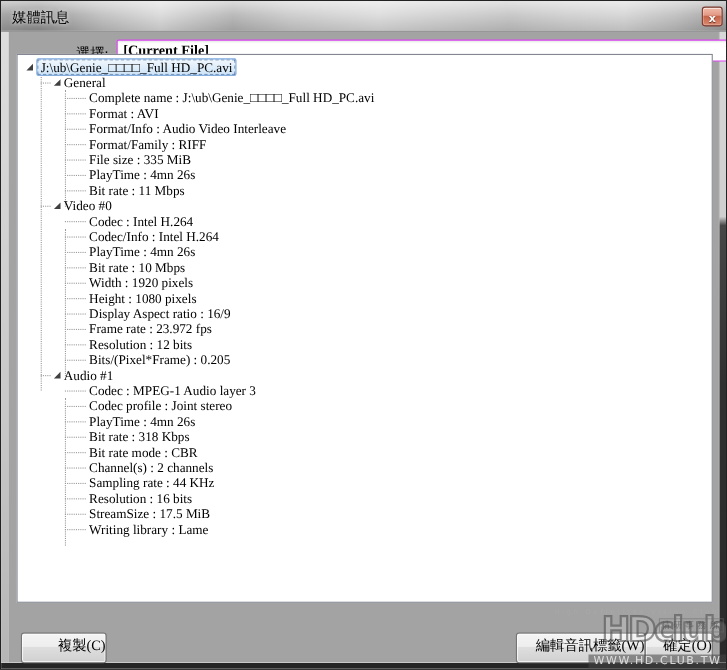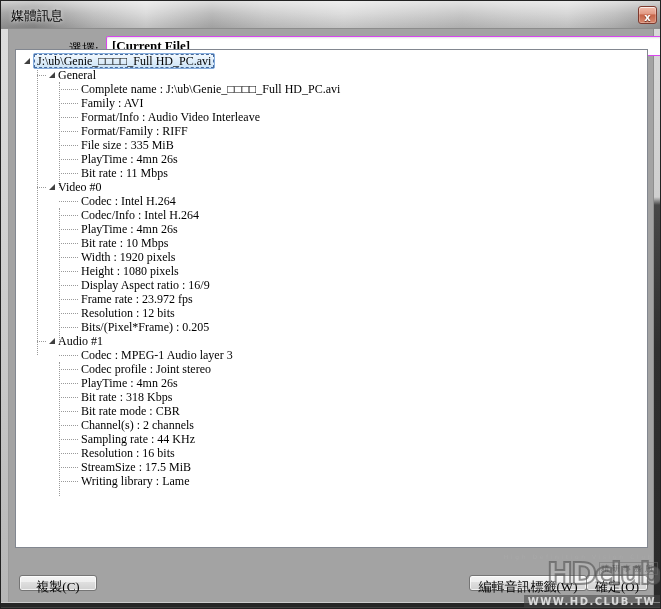--- a/index.html
+++ b/index.html
@@ -60,39 +60,39 @@
   .row.leaf .conn{margin-left:43px;width:19px;}
   .sel{background:linear-gradient(180deg,#f2f8fd,#cde4f7);border:1px solid #84acdd;
     border-radius:2px;padding:0 3px;outline:1px dashed #46699b;outline-offset:-2px;}
   .guide{position:absolute;width:0;border-left:1px dotted #9a9a9a;z-index:1;}
   .guide-a{left:21px;top:18px;height:287px;}
   .guide-general{left:43px;top:32px;height:106px;}
   .guide-video{left:43px;top:158px;height:134px;}
   .guide-audio{left:43px;top:312px;height:134px;}
 
   
-  .btn{position:absolute;top:546px;height:16px;border:1px solid #757575;border-radius:3px;
+  .btn{position:absolute;top:546px;height:28px;border:1px solid #757575;border-radius:3px;
     background:linear-gradient(180deg,#f4f4f4 0%,#eeeeee 45%,#dfdfdf 46%,#d0d0d0 100%);
     box-shadow:inset 0 0 0 1px rgba(255,255,255,.7);
-    font-size:13px;color:#000;text-align:center;line-height:22px;cursor:default;}
+    font-size:13px;color:#000;text-align:right;line-height:22px;cursor:default;}
   .btn-copy{left:10px;width:78px;}
   .btn-edit{left:460px;width:118px;}
   .btn-ok{left:577px;width:62px;}
 
   
   .watermark{position:absolute;left:478px;top:548px;width:183px;height:61px;z-index:6;pointer-events:none;}
   .wm-tagline{position:absolute;right:8px;top:4px;font-family:"DejaVu Sans",sans-serif;
     font-size:6px;letter-spacing:2.6px;color:#a8a8a8;white-space:nowrap;}
   .wm-logo{position:absolute;right:2px;top:9px;font-family:"DejaVu Sans",sans-serif;
     font-weight:bold;font-size:31px;letter-spacing:-2px;line-height:31px;
     color:rgba(245,245,245,.18);-webkit-text-stroke:2px rgba(80,80,80,.6);white-space:nowrap;}
   .wm-stamp{position:absolute;right:4px;top:13px;font-size:8px;letter-spacing:3px;
     color:rgba(75,75,75,.65);border:1px solid rgba(110,110,110,.5);padding:0 1px;white-space:nowrap;font-family:Liberation Mono, monospace;}
   .wm-url{position:absolute;right:2px;bottom:2px;background:rgba(70,70,70,.55);
-    font-family:"DejaVu Sans",sans-serif;font-weight:bold;font-size:10px;letter-spacing:1.5px;
+    font-family:"DejaVu Sans",sans-serif;font-weight:normal;font-size:10px;letter-spacing:1.5px;
     color:rgba(238,238,238,.85);padding:1px 4px;white-space:nowrap;}
 </style>
 </head>
 <body>
 
 <div class="window">
 
   <div class="titlebar">
     <span class="title-text">媒體訊息</span>
     <div class="close-btn">
@@ -115,21 +115,21 @@
     <div class="tree">
       <div class="guide guide-a"></div>
       <div class="guide guide-general"></div>
       <div class="guide guide-video"></div>
       <div class="guide guide-audio"></div>
 
       <div class="row root"><span class="tri"></span><span class="sel">J:\ub\Genie_□□□□_Full HD_PC.avi</span></div>
 
       <div class="row section"><span class="conn"></span><span class="tri"></span><span>General</span></div>
       <div class="row leaf"><span class="conn"></span><span>Complete name : J:\ub\Genie_□□□□_Full HD_PC.avi</span></div>
-      <div class="row leaf"><span class="conn"></span><span>Family : AVI</span></div>
+      <div class="row leaf"><span class="conn"></span><span>Format : AVI</span></div>
       <div class="row leaf"><span class="conn"></span><span>Format/Info : Audio Video Interleave</span></div>
       <div class="row leaf"><span class="conn"></span><span>Format/Family : RIFF</span></div>
       <div class="row leaf"><span class="conn"></span><span>File size : 335 MiB</span></div>
       <div class="row leaf"><span class="conn"></span><span>PlayTime : 4mn 26s</span></div>
       <div class="row leaf"><span class="conn"></span><span>Bit rate : 11 Mbps</span></div>
 
       <div class="row section"><span class="conn"></span><span class="tri"></span><span>Video #0</span></div>
       <div class="row leaf"><span class="conn"></span><span>Codec : Intel H.264</span></div>
       <div class="row leaf"><span class="conn"></span><span>Codec/Info : Intel H.264</span></div>
       <div class="row leaf"><span class="conn"></span><span>PlayTime : 4mn 26s</span></div>

